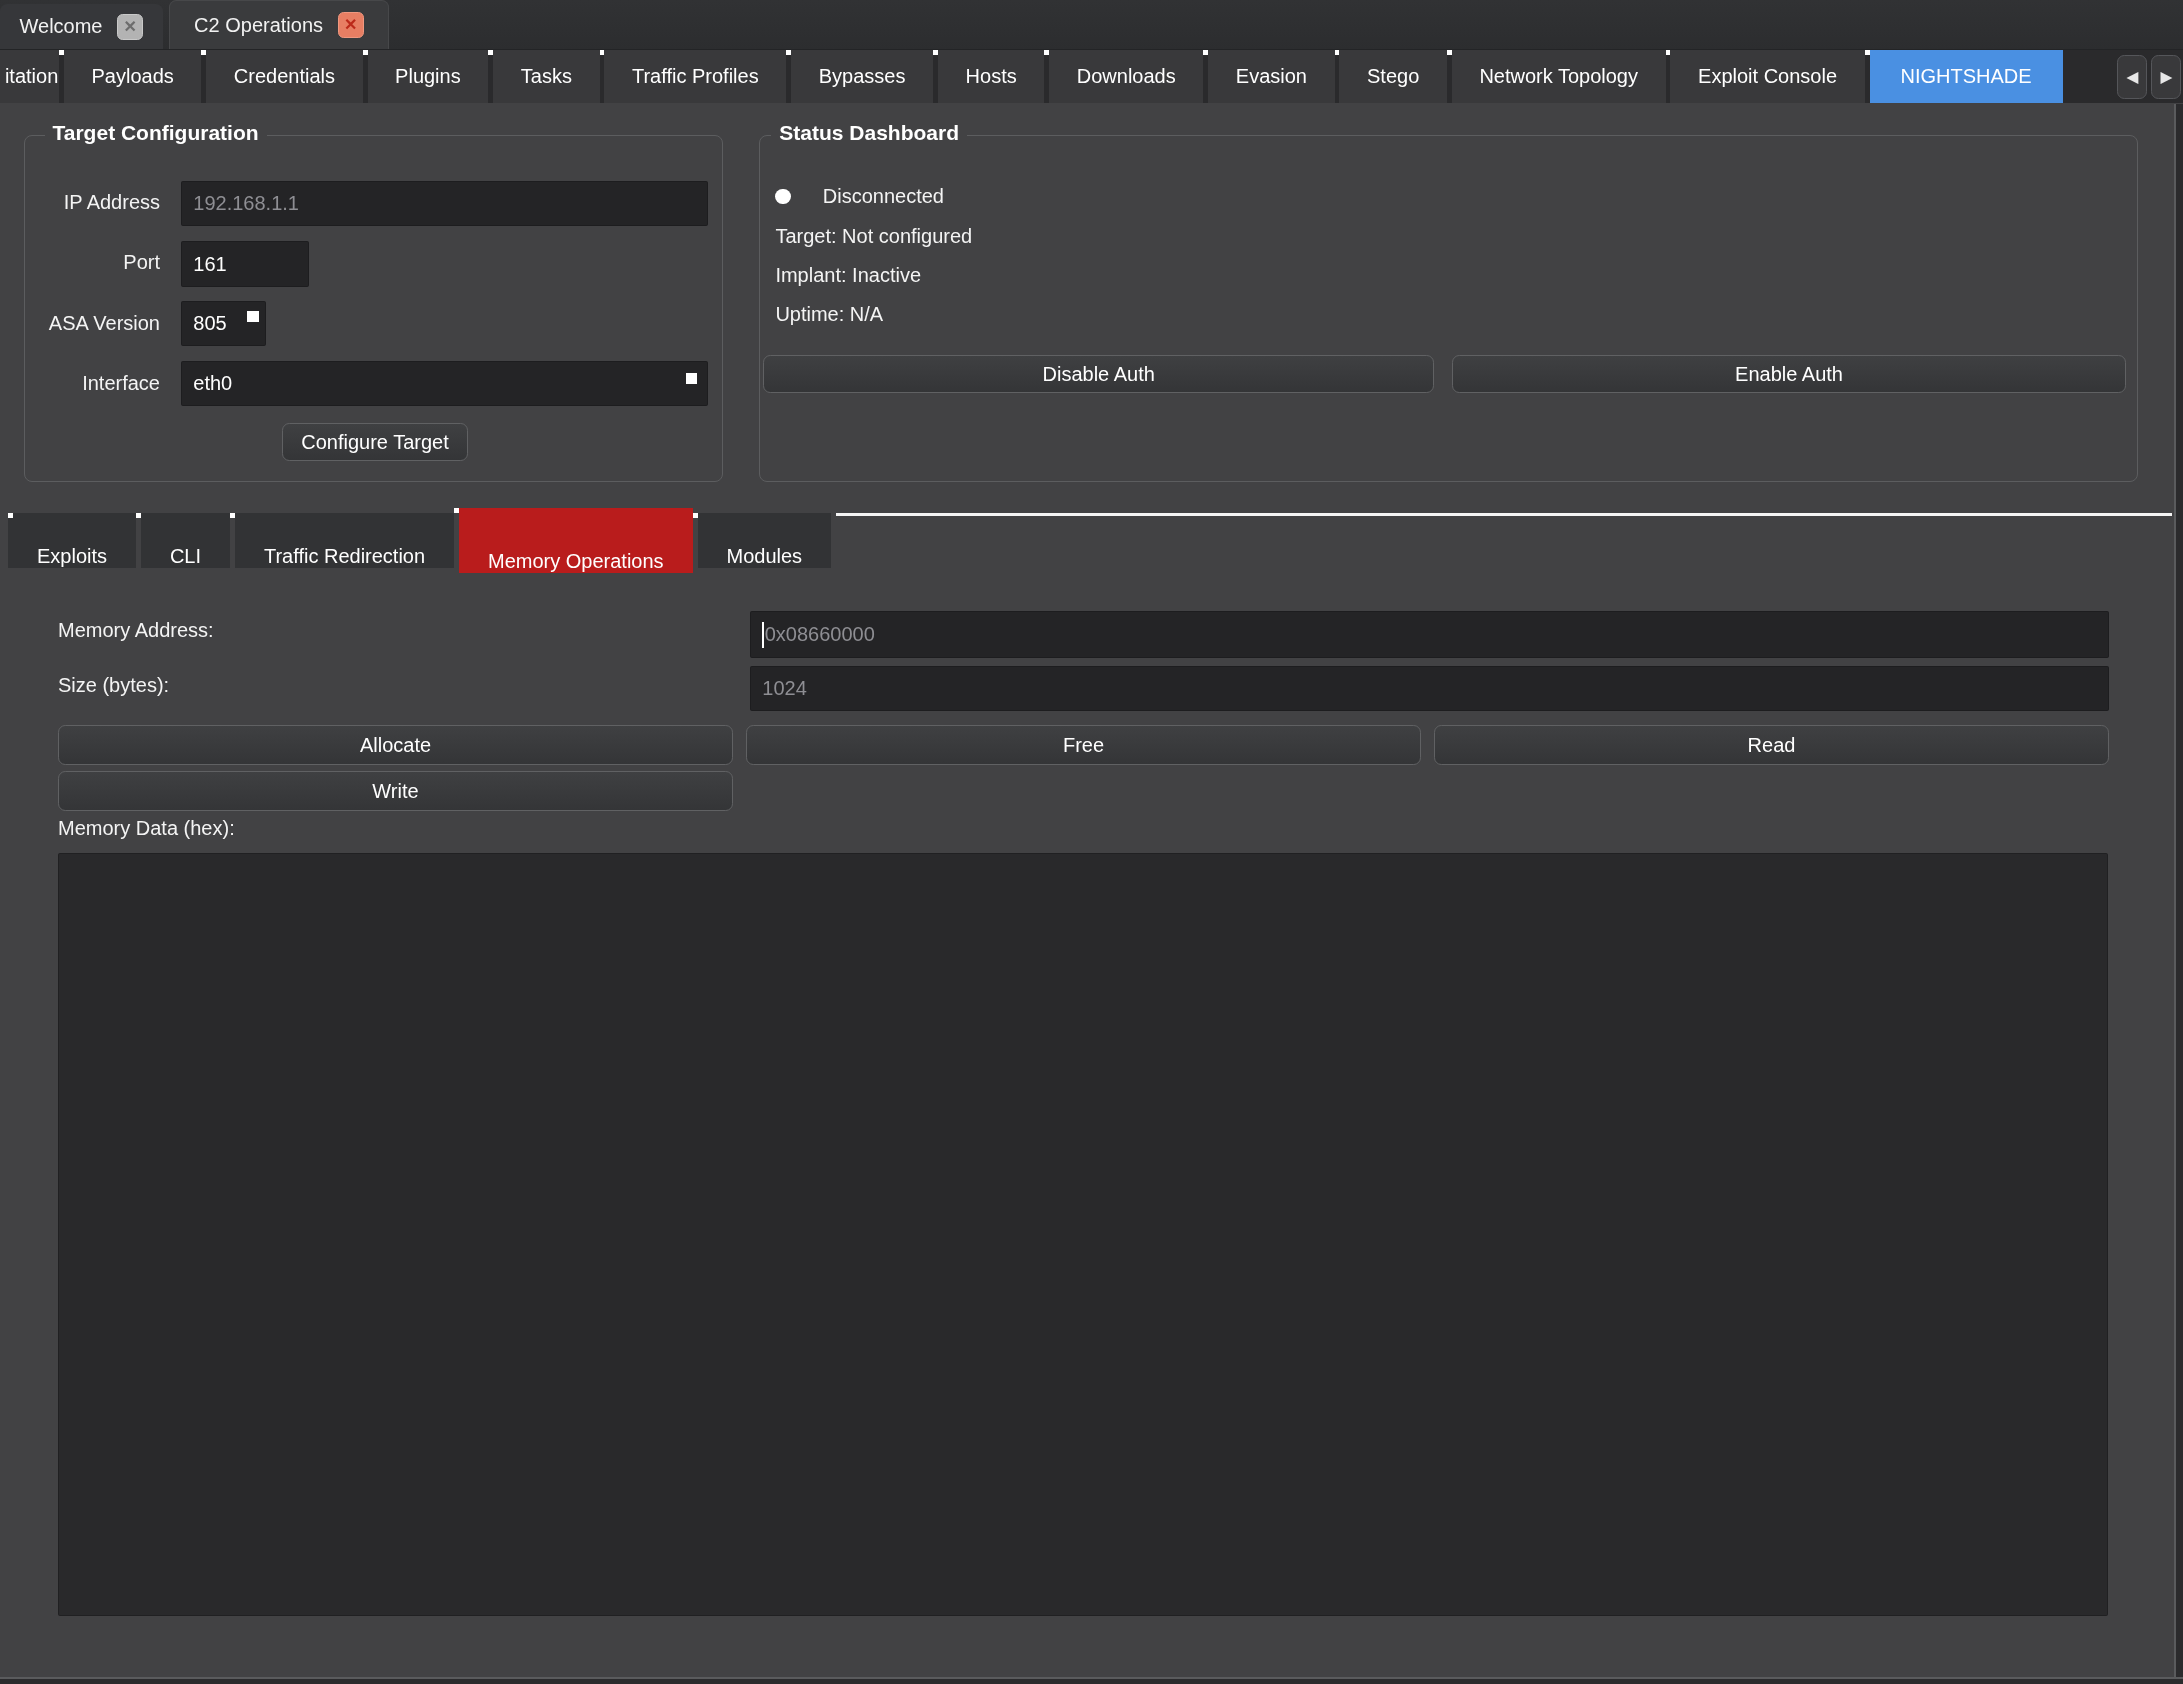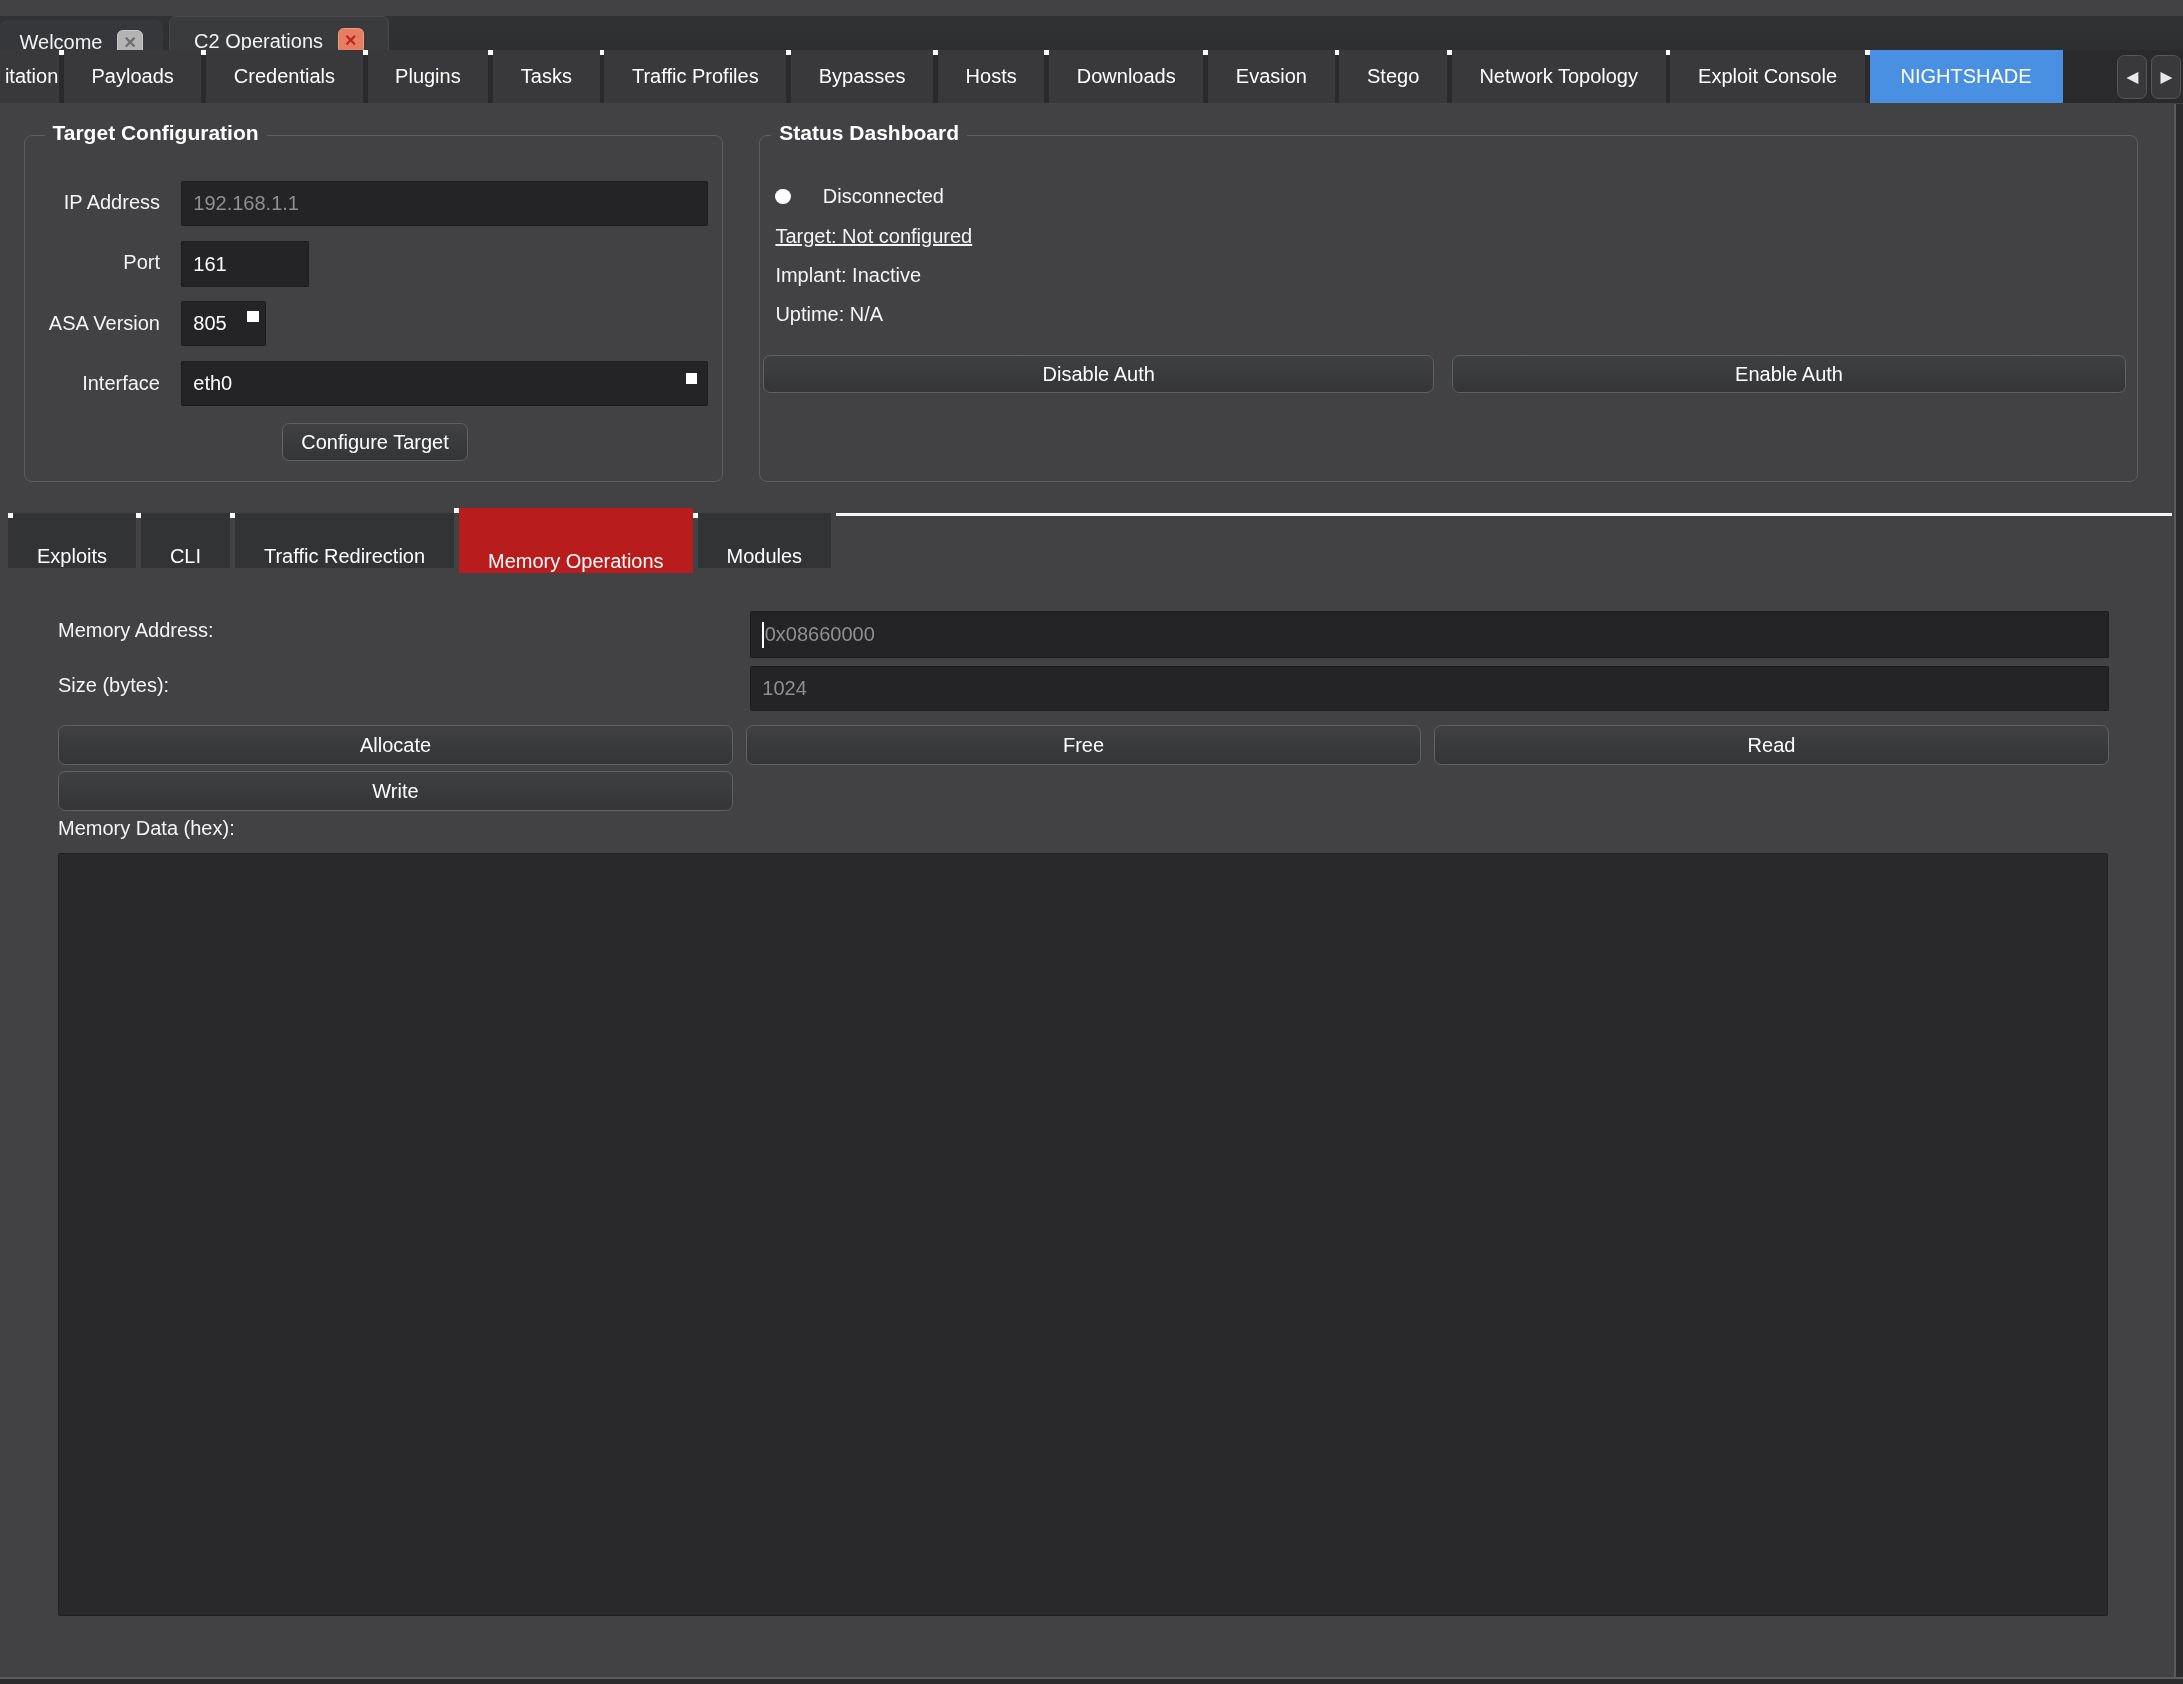--- a/index.html
+++ b/index.html
@@ -7,21 +7,21 @@
   body {
     position:relative; overflow:hidden;
     background:#424244;
     font-family:"Liberation Sans", sans-serif;
     color:#ffffff;
     -webkit-font-smoothing:antialiased;
   }
 
   
   .titlebar {
-    position:absolute; top:16px; left:0; right:0; height:50px;
+    position:absolute; top:0; left:0; right:0; height:50px;
     background:linear-gradient(#313234,#2c2d2f);
     border-bottom:1.6px solid #232426;
     display:flex; align-items:flex-end;
   }
   .wtab {
     display:flex; align-items:center; gap:14.6px;
     padding:0 19.5px; font-size:20px; color:#f2f2f2;
     border-radius:7.3px 7.3px 0 0; cursor:default;
   }
   .wtab.inactive { height:45px; background:#36373a; margin-right:6.5px; }
@@ -231,21 +231,21 @@
   <div class="btn" style="left:257px; top:287px; width:186px; height:38px;">Configure Target</div>
 </div>
 
 <div class="groupbox" id="status-box">
   <div class="legend" style="left:11.3px;">Status Dashboard</div>
 
   <div class="status-line" style="top:49px;gap:32px;">
     <span class="status-dot"></span>
     <span>Disconnected</span>
   </div>
-  <div class="status-line" style="top:89px;text-decoration:underline;">Target: Not configured</div>
+  <div class="status-line" style="top:89px;">Target: Not configured</div>
   <div class="status-line" style="top:128px;">Implant: Inactive</div>
   <div class="status-line" style="top:167px;">Uptime: N/A</div>
 
   <div class="btn" style="left:3.2px; top:219px; width:671px; height:38px;">Disable Auth</div>
   <div class="btn" style="left:692px; top:219px; width:674px; height:38px;">Enable Auth</div>
 </div>
 
 <div class="subtabs">
   <div class="stab lead">
       <span>Exploits</span>

